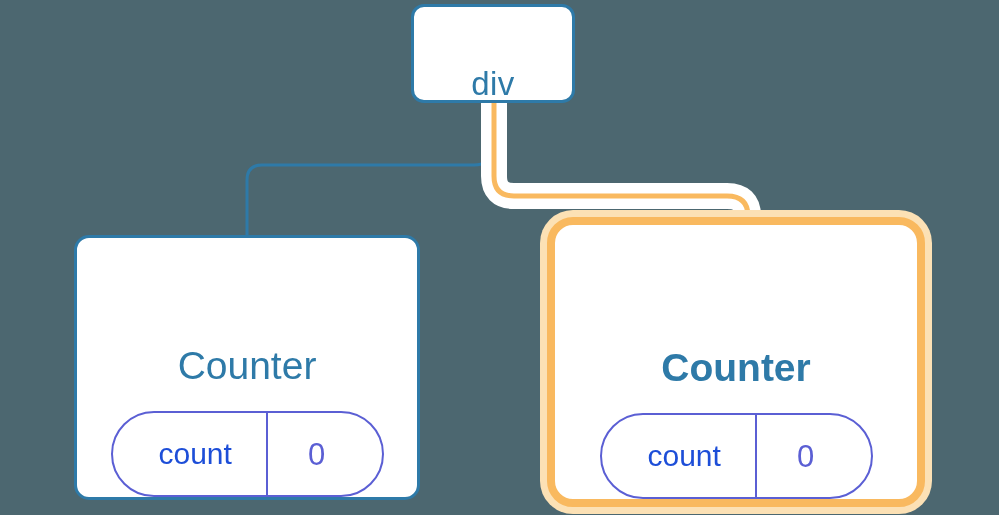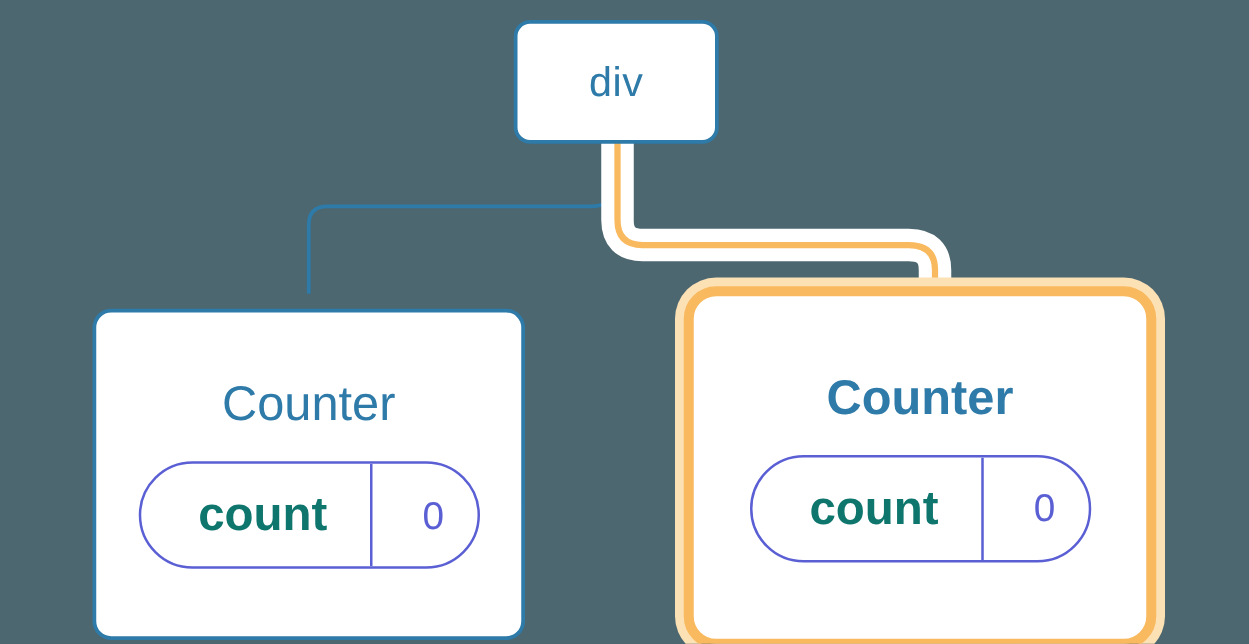--- a/index.html
+++ b/index.html
@@ -9,24 +9,23 @@
     font-family:"Liberation Sans", sans-serif;
     position:relative;
   }
   #stage{position:absolute;inset:0;width:999px;height:515px;}
   svg#wires{z-index:1;}
 
   .node{
     position:absolute;
     background:#ffffff;
     display:flex;flex-direction:column;
-    align-items:center;justify-content:center;
+    align-items:center;justify-content:flex-end;
     box-sizing:border-box;
     z-index:3;
-    margin-top:12px;
   }
 
   
   #node-div{
     left:411px;top:4px;width:164px;height:99px;
     border:3px solid #2e7aa8;
     border-radius:13px;
   }
   #node-div .node-title{
     font-size:33px;color:#2e7aa8;font-weight:400;letter-spacing:.5px;
@@ -58,21 +57,21 @@
     display:flex;align-items:stretch;
     border:2px solid #5b5fd4;
     border-radius:999px;
     height:82px;
     overflow:hidden;
     background:transparent;
   }
   .pill-key{
     display:flex;align-items:center;justify-content:center;
     padding:0 34px 0 46px;
-    font-size:38px;color:#0f766e;line-height:1;font-weight:bold;
+    font-size:30px;color:#1d4ed8;line-height:1;
   }
   .pill-sep{width:2px;background:#5b5fd4;flex:0 0 2px;}
   .pill-val{
     display:flex;align-items:center;justify-content:center;
     padding:0 40px;
     font-size:31px;color:#5b5fd4;line-height:1;
   }
   #node-counter-left .pill{width:269px;}
   #node-counter-right .pill{width:269px;}
 </style>

